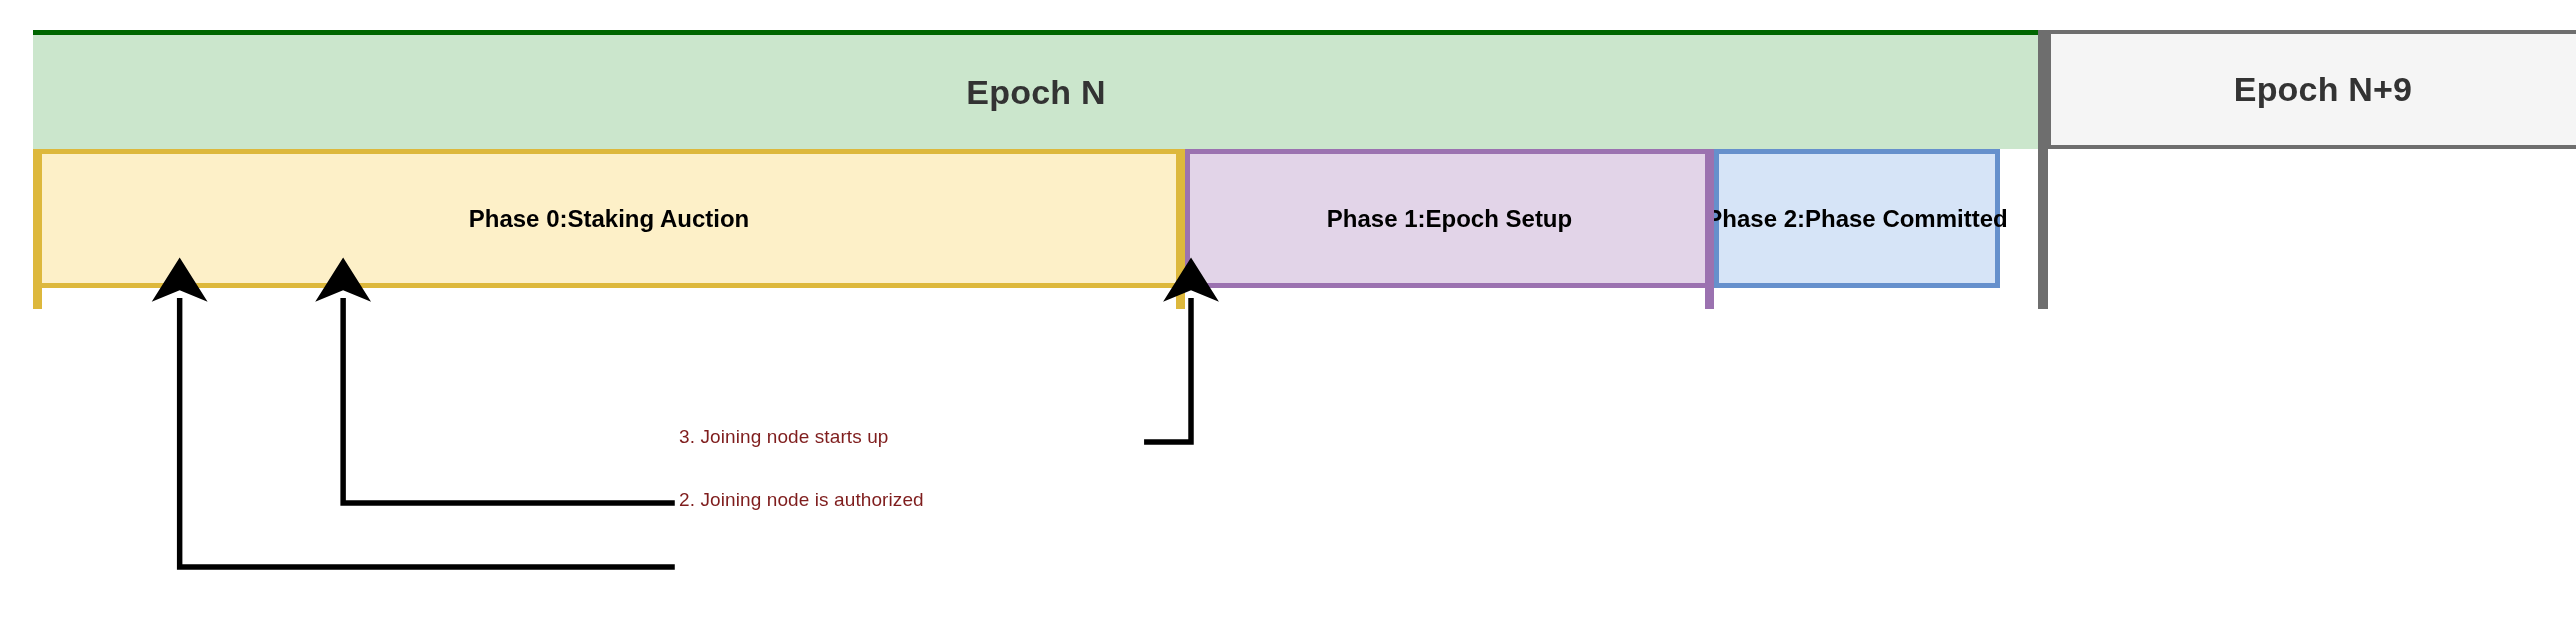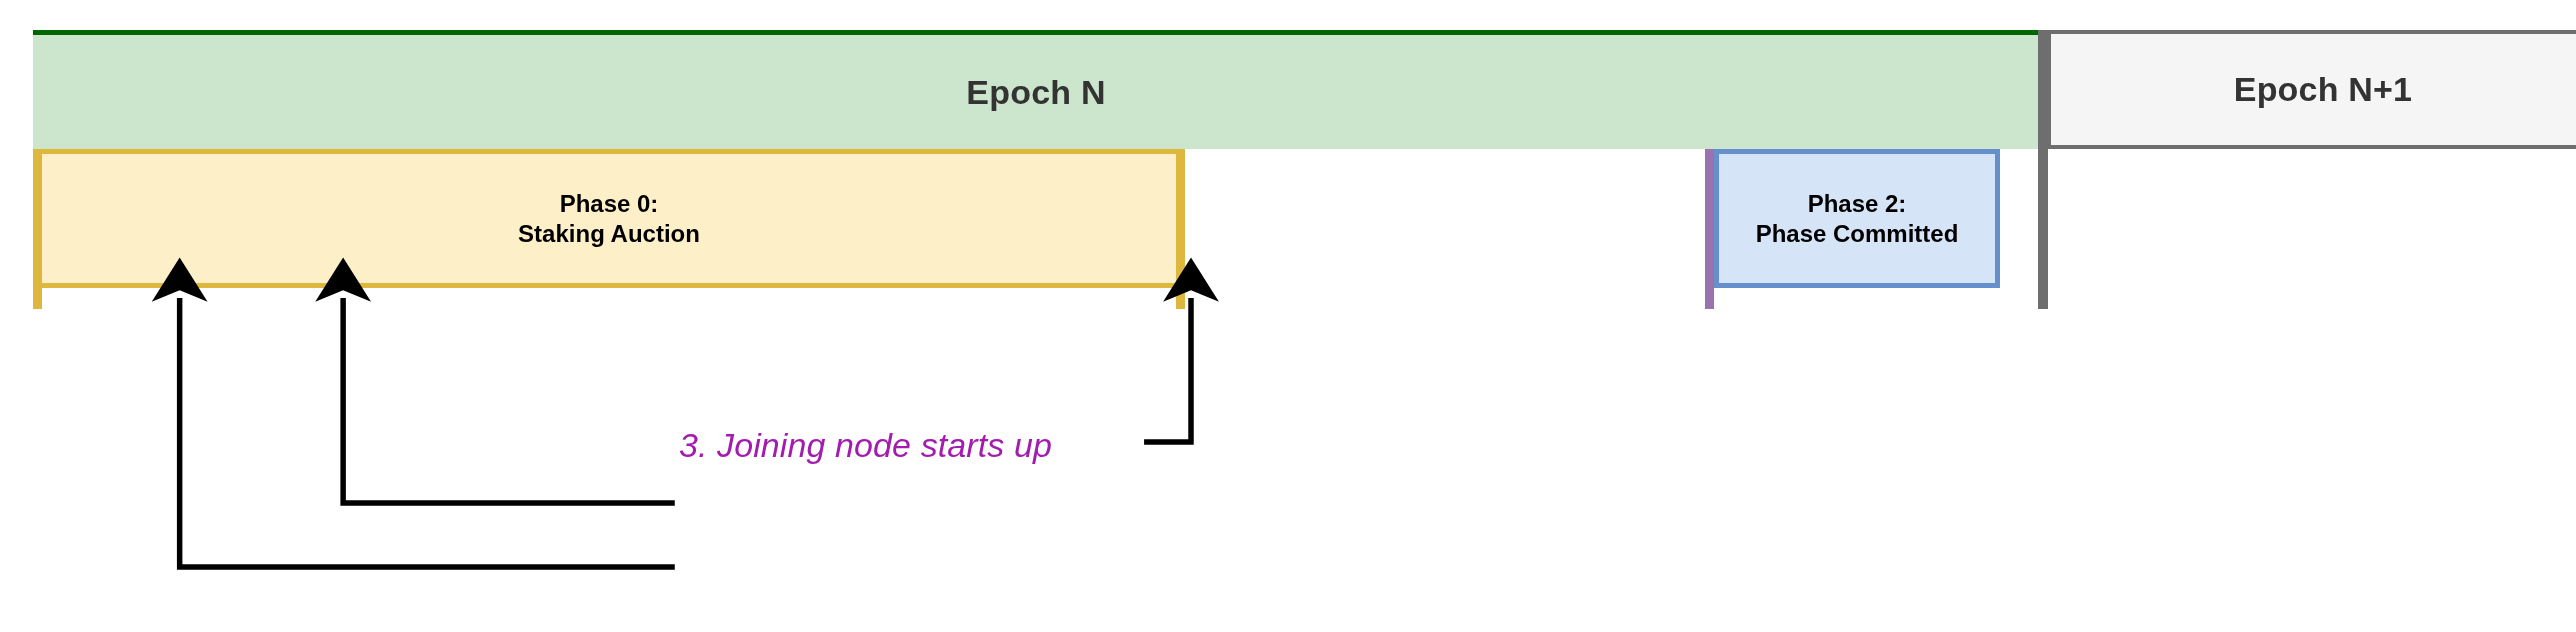--- a/index.html
+++ b/index.html
@@ -57,21 +57,20 @@
     color: #333333;
     letter-spacing: 0.2px;
     white-space: nowrap;
   }
 
   
   .phase-box {
     position: absolute;
     box-sizing: border-box;
     display: flex;
-    flex-direction: column;
     align-items: center;
     justify-content: center;
     line-height: 1.22;
   }
   .phase-label {
     font-size: 24px;
     font-weight: bold;
     color: #000000;
     white-space: nowrap;
   }
@@ -116,50 +115,53 @@
     left: 0;
     top: 0;
     width: 2576px;
     height: 632px;
     pointer-events: none;
   }
 
   
   .callout-label {
     position: absolute;
-    font-size: 34px;
-    color: #a21caf;
+    font-size: 19px;
+    color: #7f1d1d;
     white-space: nowrap;
     letter-spacing: 0.1px;
-    font-style: italic;
   }
   .callout-3 { left: 679px; top: 426px; }
   .callout-2 { left: 679px; top: 489px; }
   .callout-1 { left: 679px; top: 554px; }
 </style>
 </head>
 <body>
 
 <div id="stage">
 
   <div class="epoch-n-left-edge"></div>
 
   <div class="epoch-box epoch-n">
     <span class="epoch-label">Epoch N</span>
   </div>
 
   <div class="epoch-box epoch-next">
-    <span class="epoch-label">Epoch N+1</span>
+    <span class="epoch-label">Epoch N+9</span>
   </div>
 
   <div class="phase-box phase0">
     <span class="phase-label">Phase 0:</span>
     <span class="phase-label">Staking Auction</span>
   </div>
 
+  <div class="phase-box phase1">
+    <span class="phase-label">Phase 1:</span>
+    <span class="phase-label">Epoch Setup</span>
+  </div>
 
   <div class="phase-box phase2">
     <span class="phase-label">Phase 2:</span>
     <span class="phase-label">Phase Committed</span>
   </div>
 
   <div class="tick tick-gold-left"></div>
   <div class="tick tick-gold-mid"></div>
   <div class="tick tick-purple"></div>
   <div class="tick tick-gray"></div>
@@ -173,16 +175,17 @@
 
     <path d="M862,725 L229,725 L229,381" fill="none" stroke="#000000" stroke-width="7" marker-end="url(#arrowhead)"></path>
 
     <path d="M862,643 L438,643 L438,381" fill="none" stroke="#000000" stroke-width="7" marker-end="url(#arrowhead)"></path>
 
     <path d="M1462,565 L1522,565 L1522,381" fill="none" stroke="#000000" stroke-width="7" marker-end="url(#arrowhead)"></path>
   </svg>
 
   <div class="callout-label callout-3">3. Joining node starts up</div>
 
+  <div class="callout-label callout-2">2. Joining node is authorized</div>
 
 
 </div>
 
 
 </body></html>

